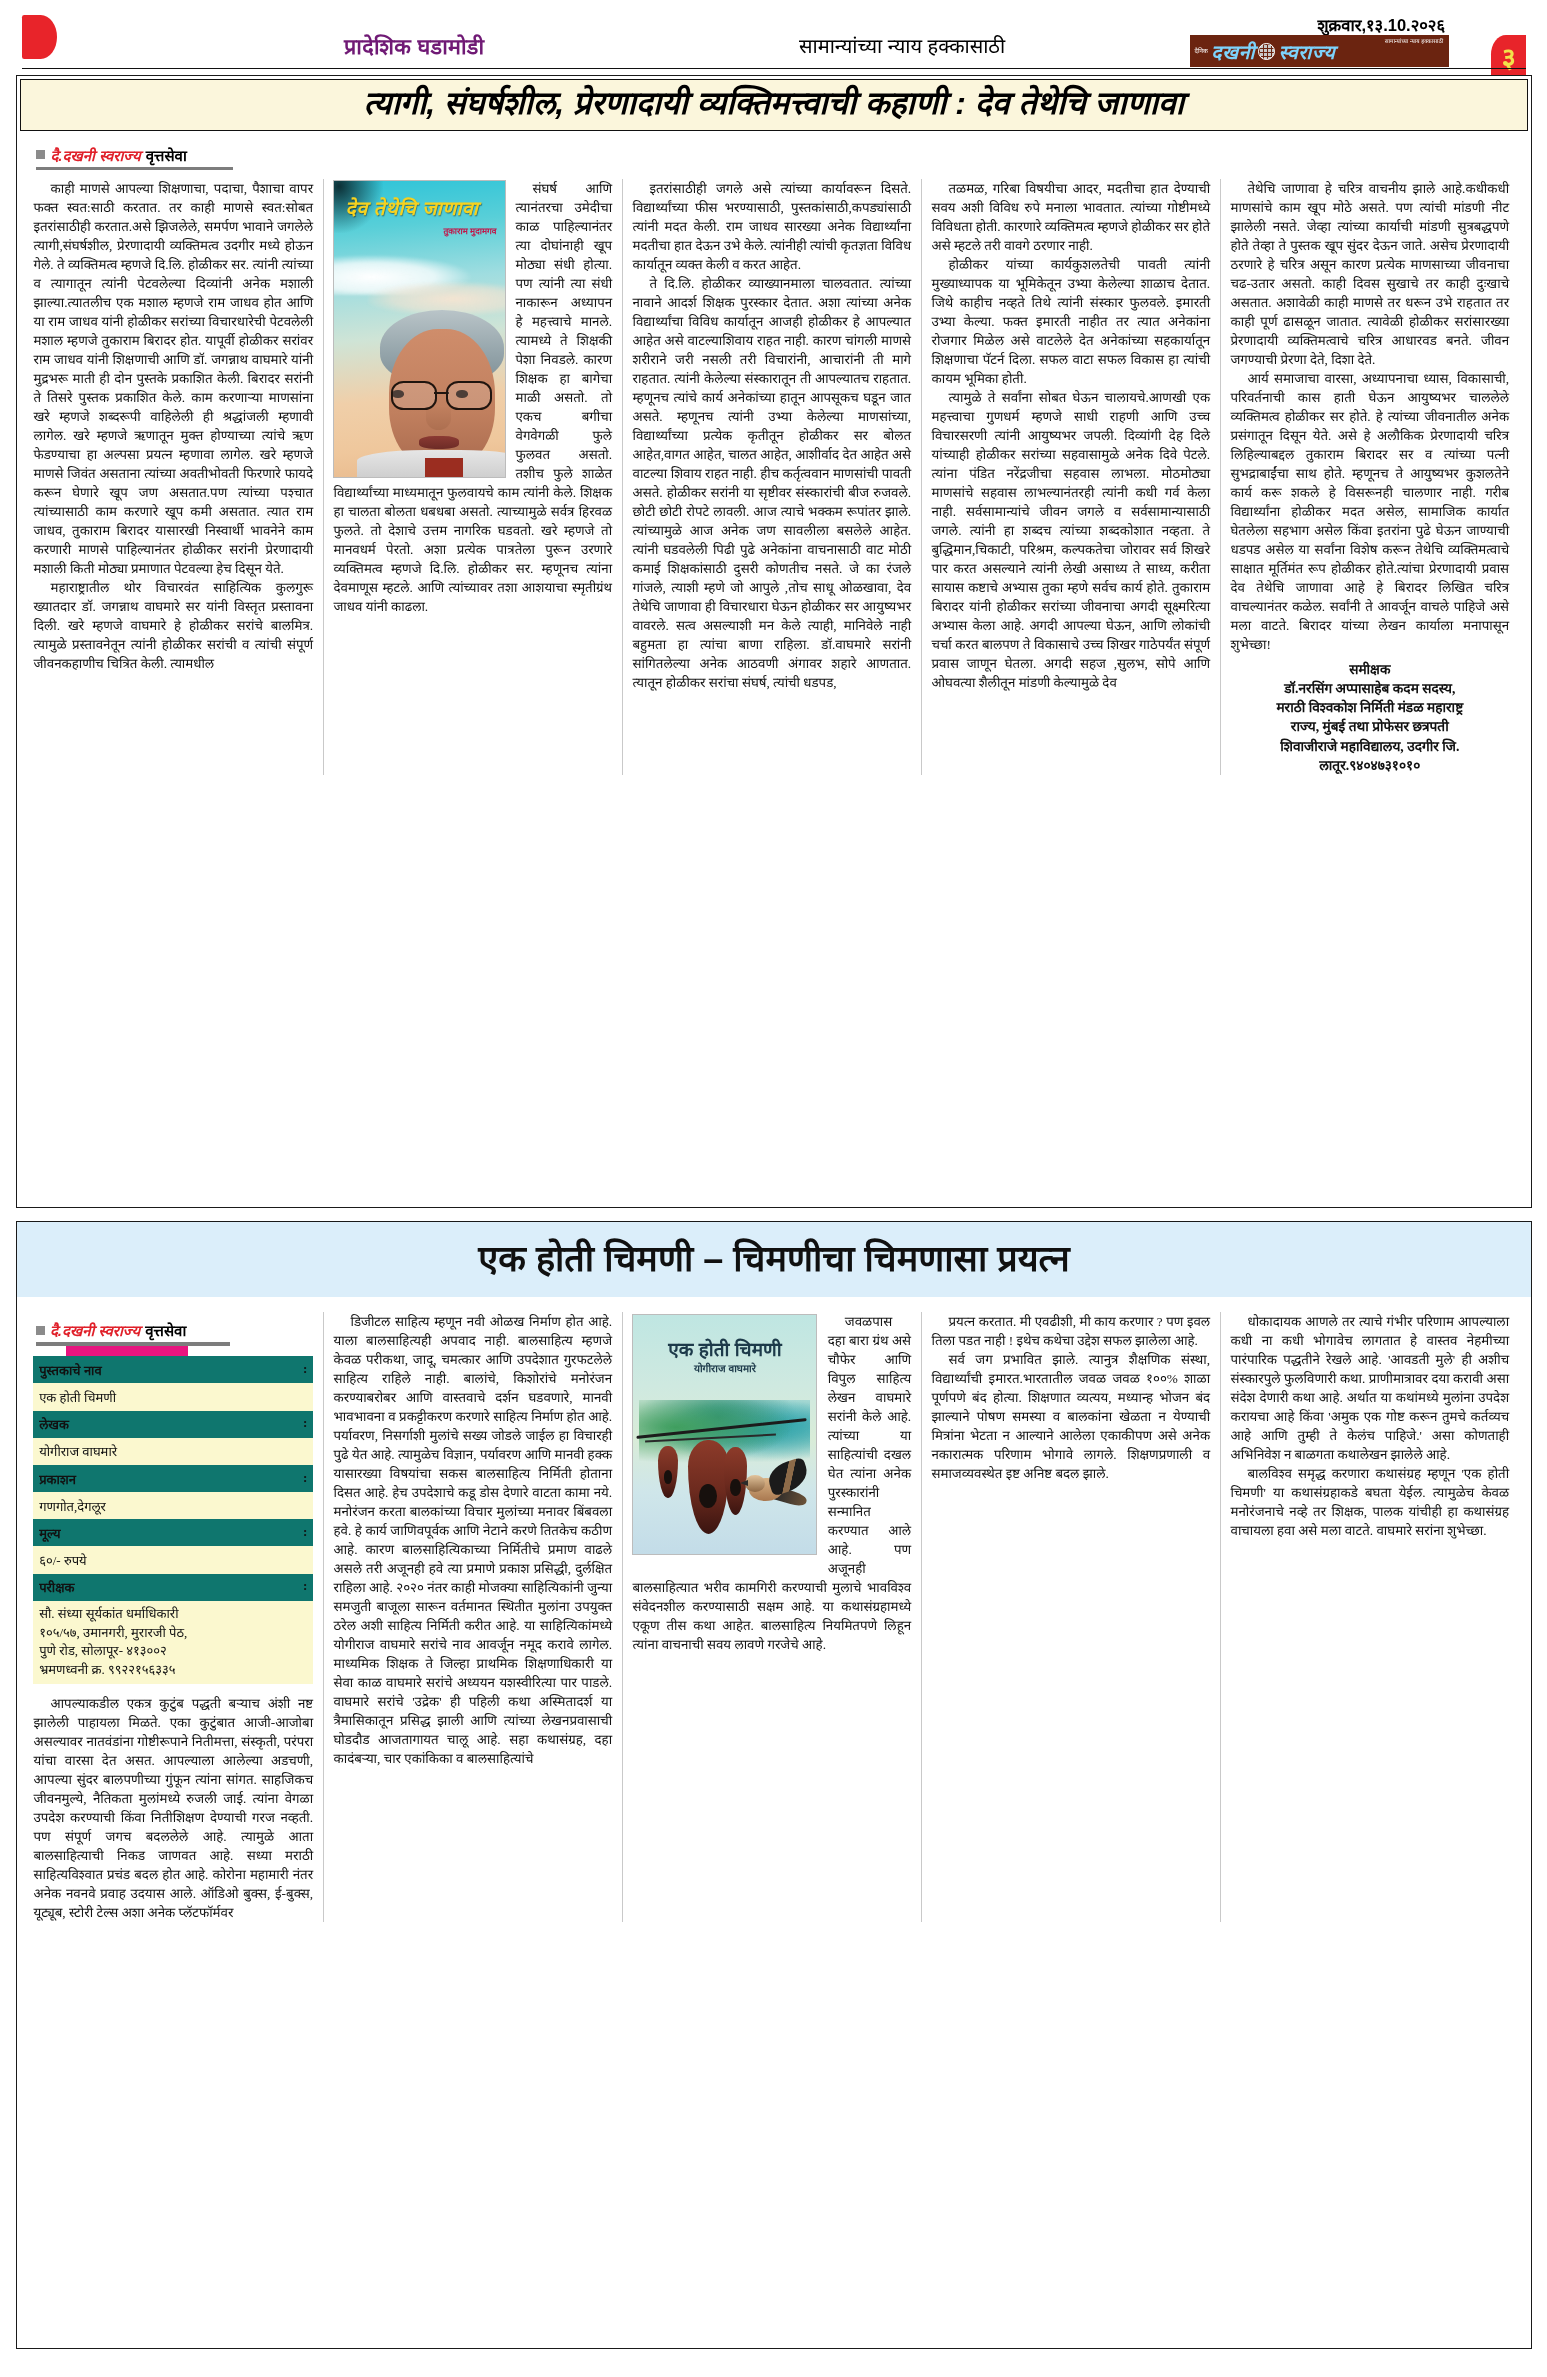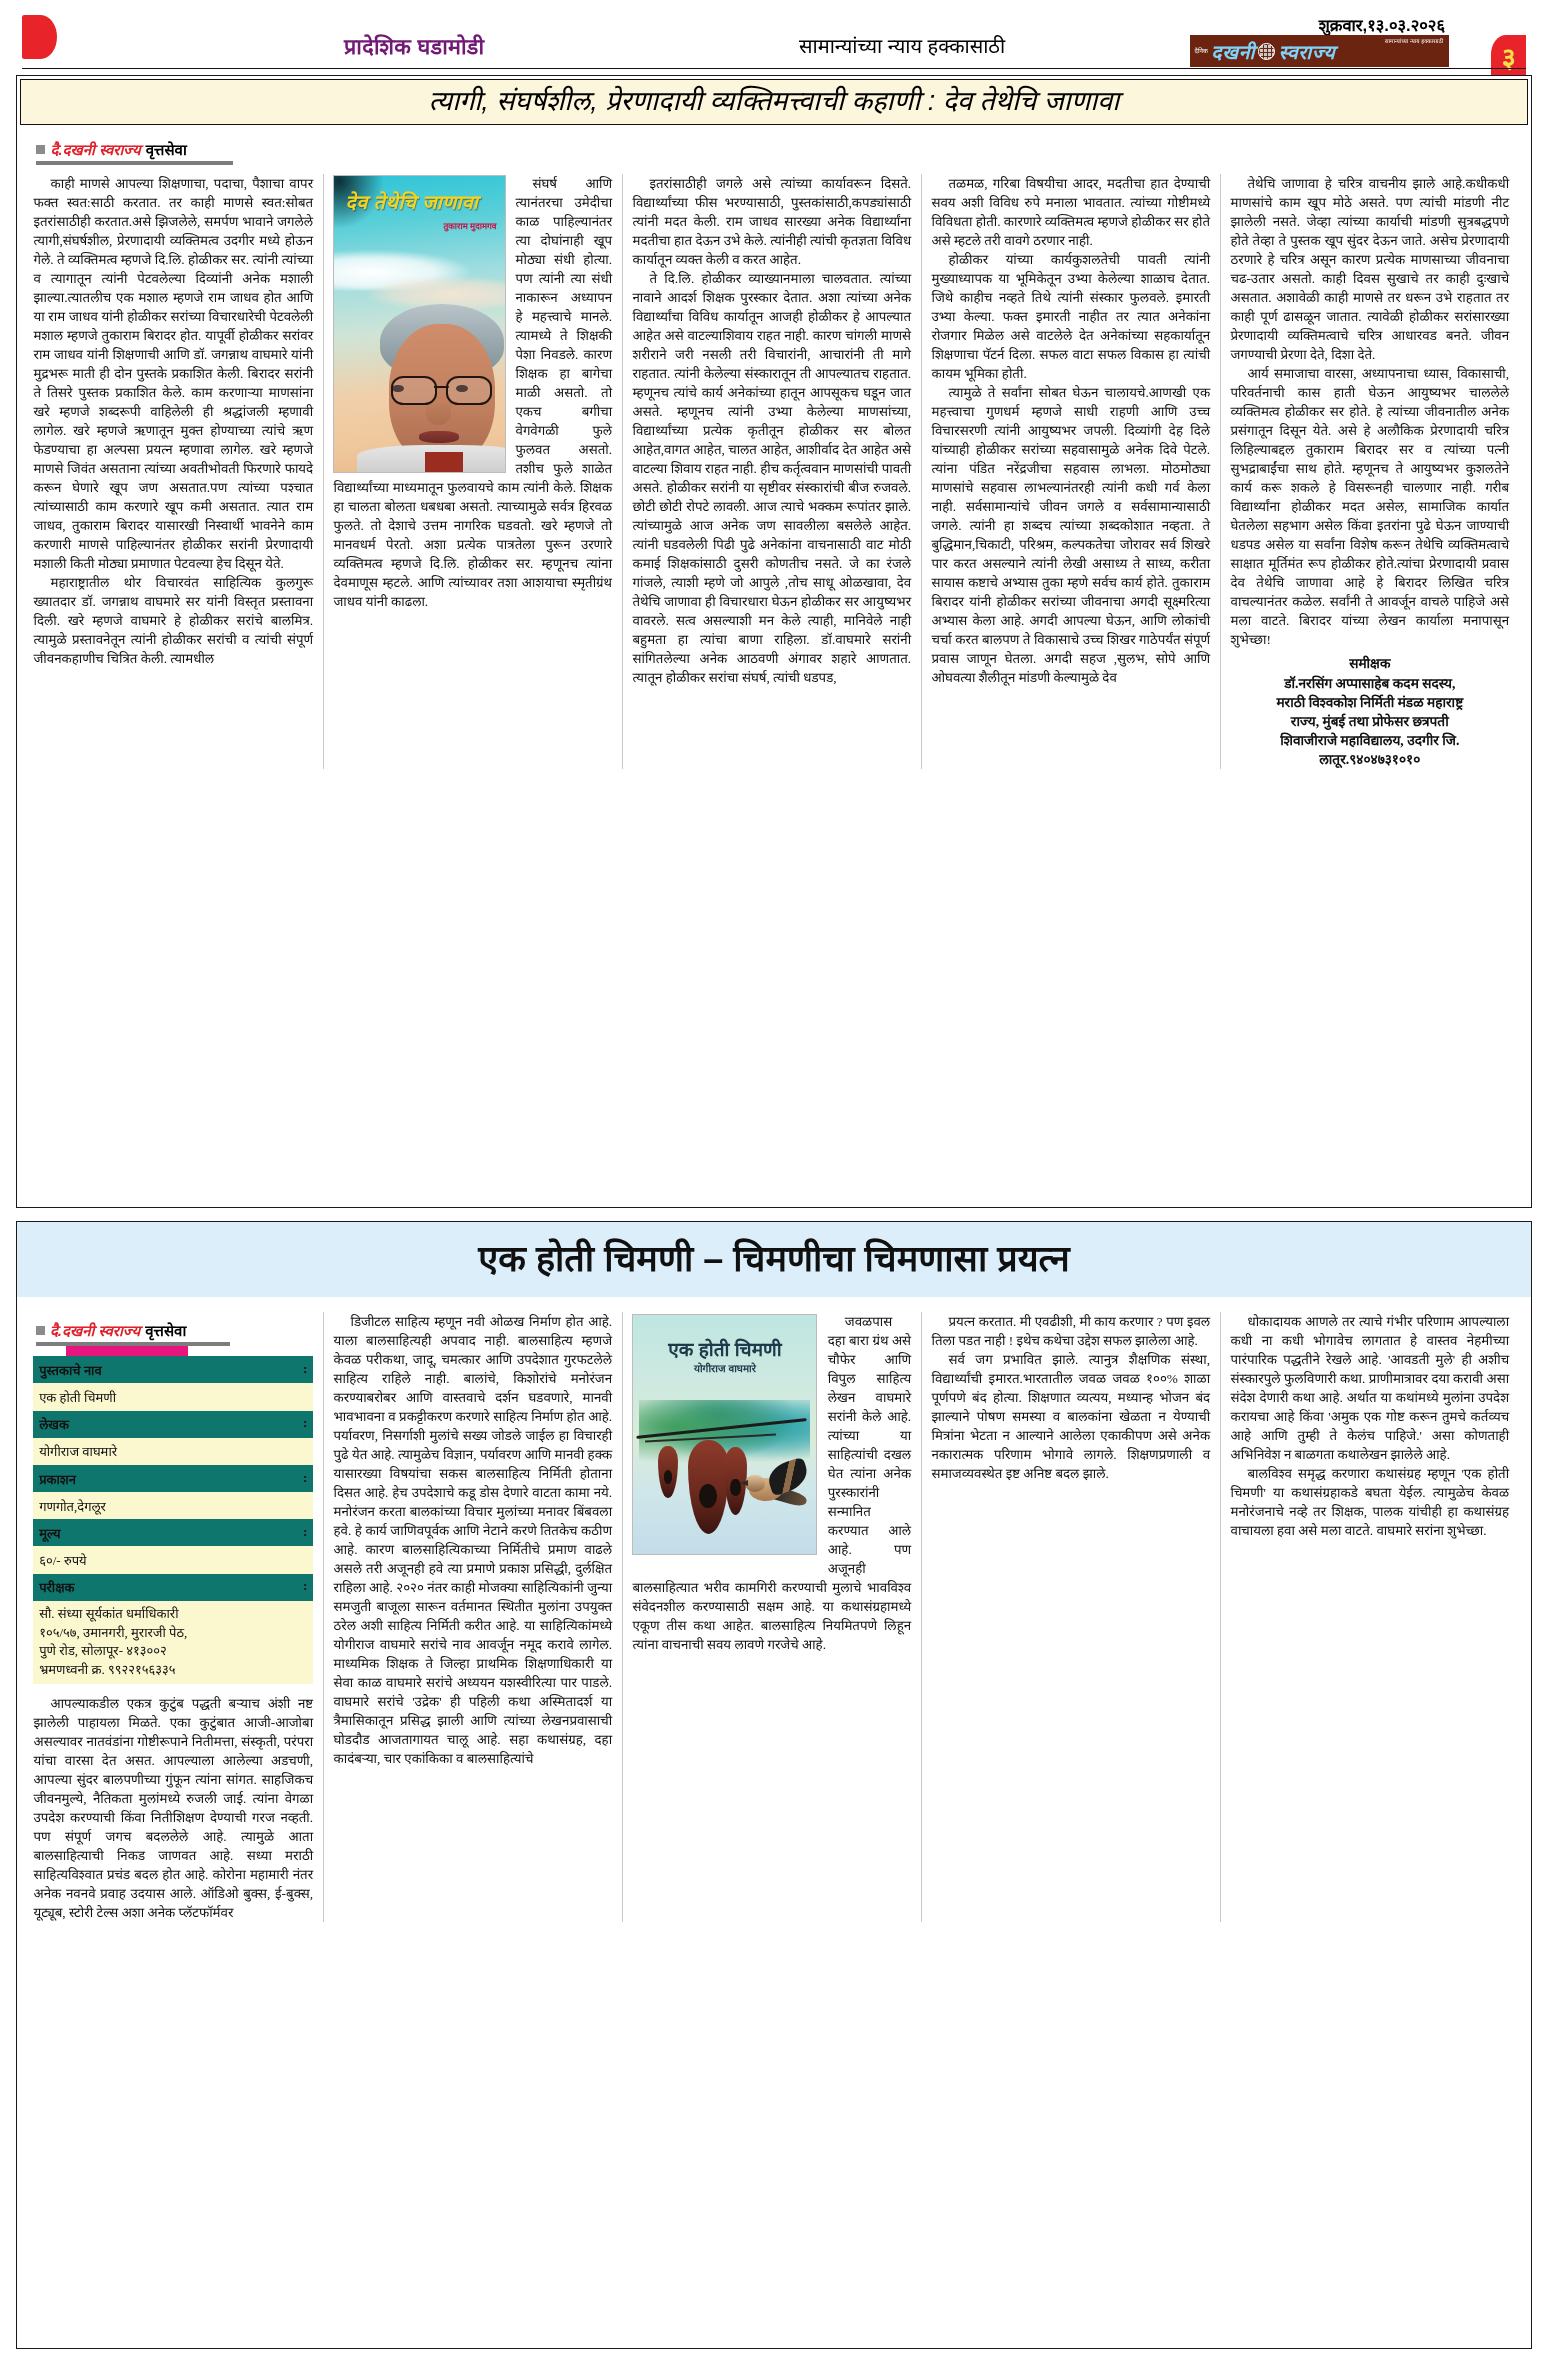--- a/index.html
+++ b/index.html
@@ -58,21 +58,21 @@
 
   
   .article{position:relative;border:1.7px solid #1a1a1a;margin-top:8px;background:#fff;box-sizing:border-box;}
   .article-inner{padding:5.7px 6.8px 6.8px 6.8px;}
 
   .headline-band{
     background:#fbf6dc;border:1.1px solid #111;margin:3.4px 3.4px 0 3.4px;
     text-align:center;padding:5.7px 3.4px 8px 3.4px;box-sizing:border-box;
   }
   .headline-band .hl{
-    font-size:27px;font-weight:normal;font-style:italic;letter-spacing:0px;color:#000;
+    font-size:32px;font-weight:bold;font-style:italic;letter-spacing:0px;color:#000;
     font-family:"Liberation Sans","DejaVu Sans",sans-serif;line-height:1.12;white-space:nowrap;
   }
 
   .headline-band2{
     background:#dbeefa;margin:0;text-align:center;padding:17px 3.4px 19.4px 3.4px;box-sizing:border-box;
   }
   .headline-band2 .hl2{
     font-size:36px;font-weight:bold;color:#101010;
     font-family:"Liberation Sans","DejaVu Sans",sans-serif;line-height:1.1;white-space:nowrap;
   }
@@ -184,21 +184,21 @@
 </style>
 </head>
 <body>
 
 <div class="page">
 
   <div class="masthead">
     <div class="mast-flag"></div>
     <div class="mast-section">प्रादेशिक घडामोडी</div>
     <div class="mast-tagline">सामान्यांच्या न्याय हक्कासाठी</div>
-    <div class="mast-date">शुक्रवार,१३.०३.२०२६</div>
+    <div class="mast-date">शुक्रवार,१३.10.२०२६</div>
 
     <div class="mast-logo">
       <div class="logo-small">दैनिक</div>
       <div class="logo-main">दखनी</div>
       <div class="logo-globe"></div>
       <div class="logo-main">स्वराज्य</div>
       <div class="logo-top-right">सामान्यांच्या न्याय हक्कासाठी</div>
     </div>
 
     <div class="pagenum">३</div>

